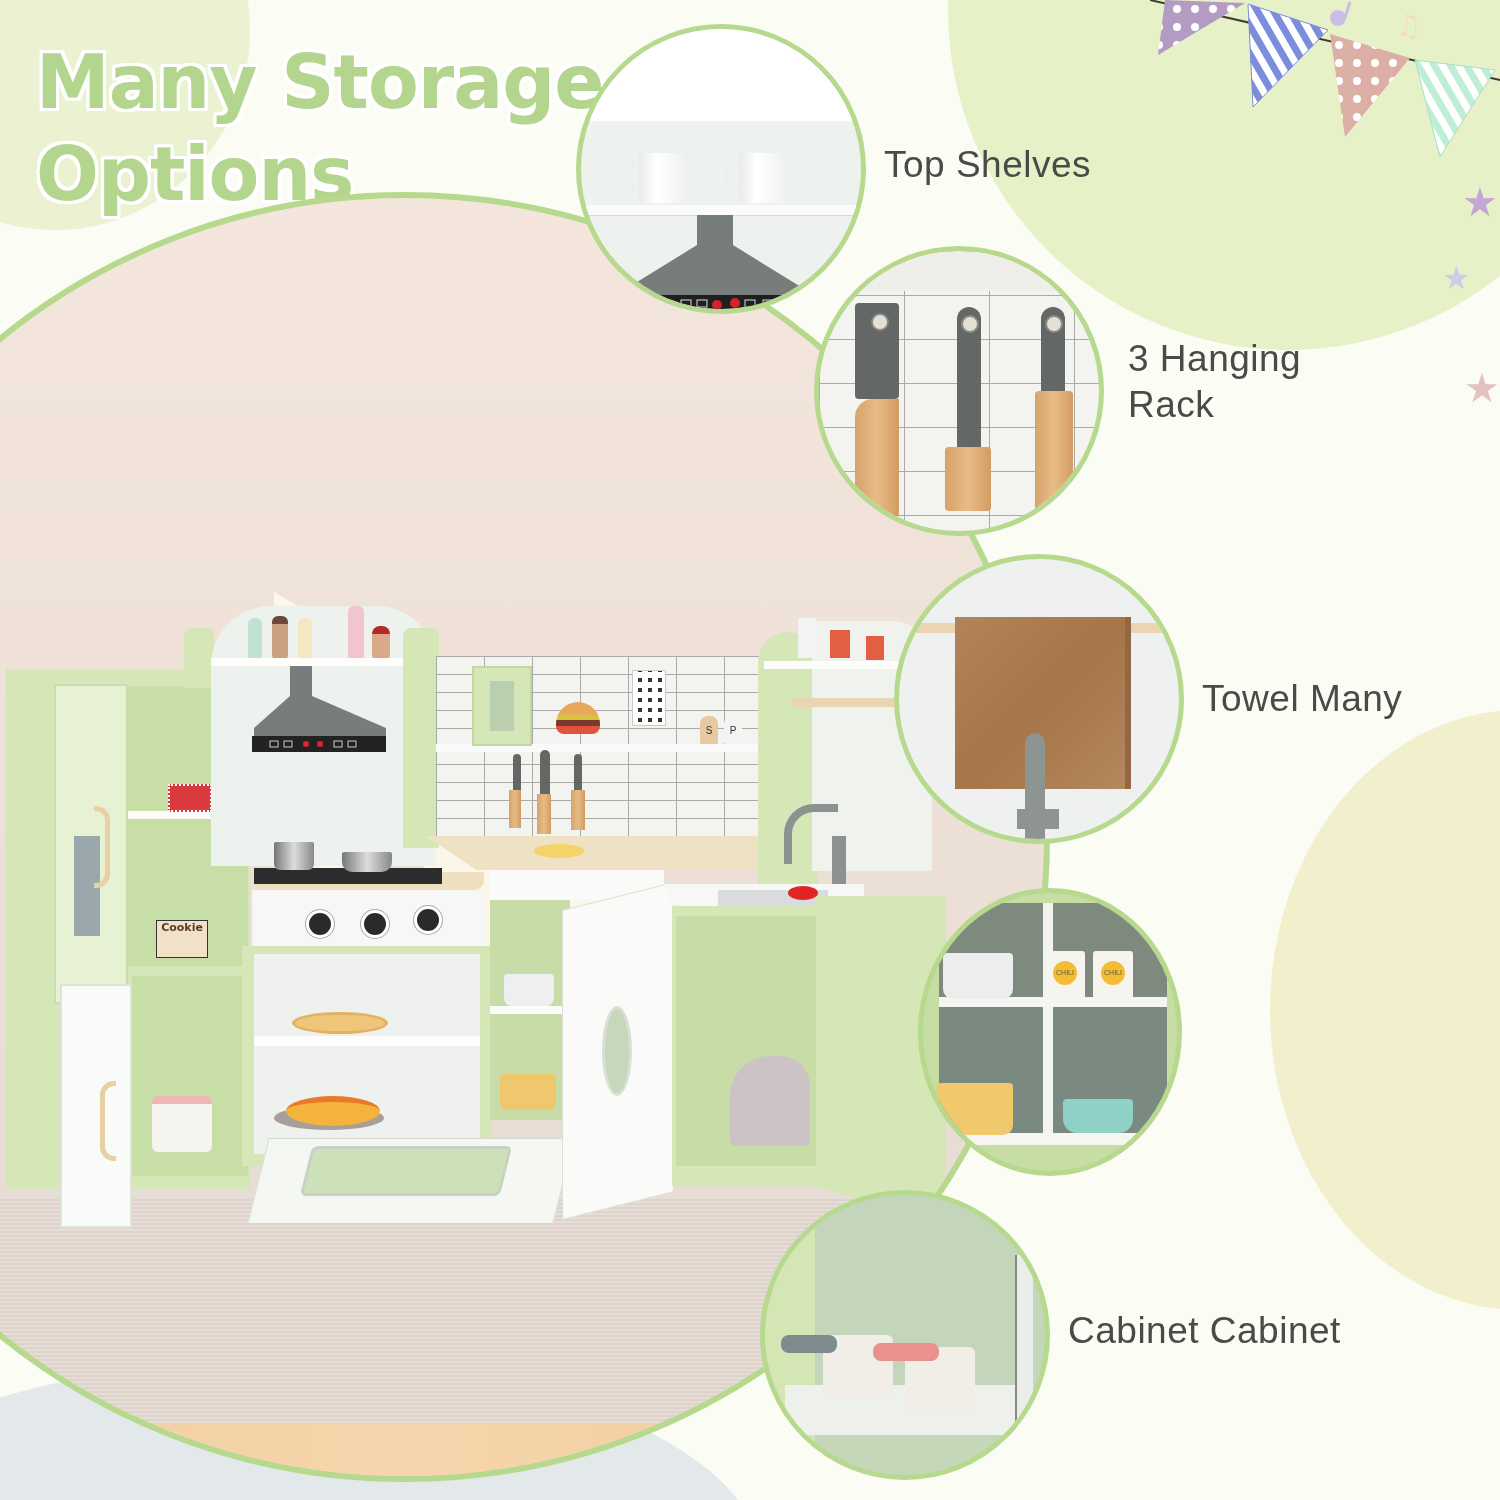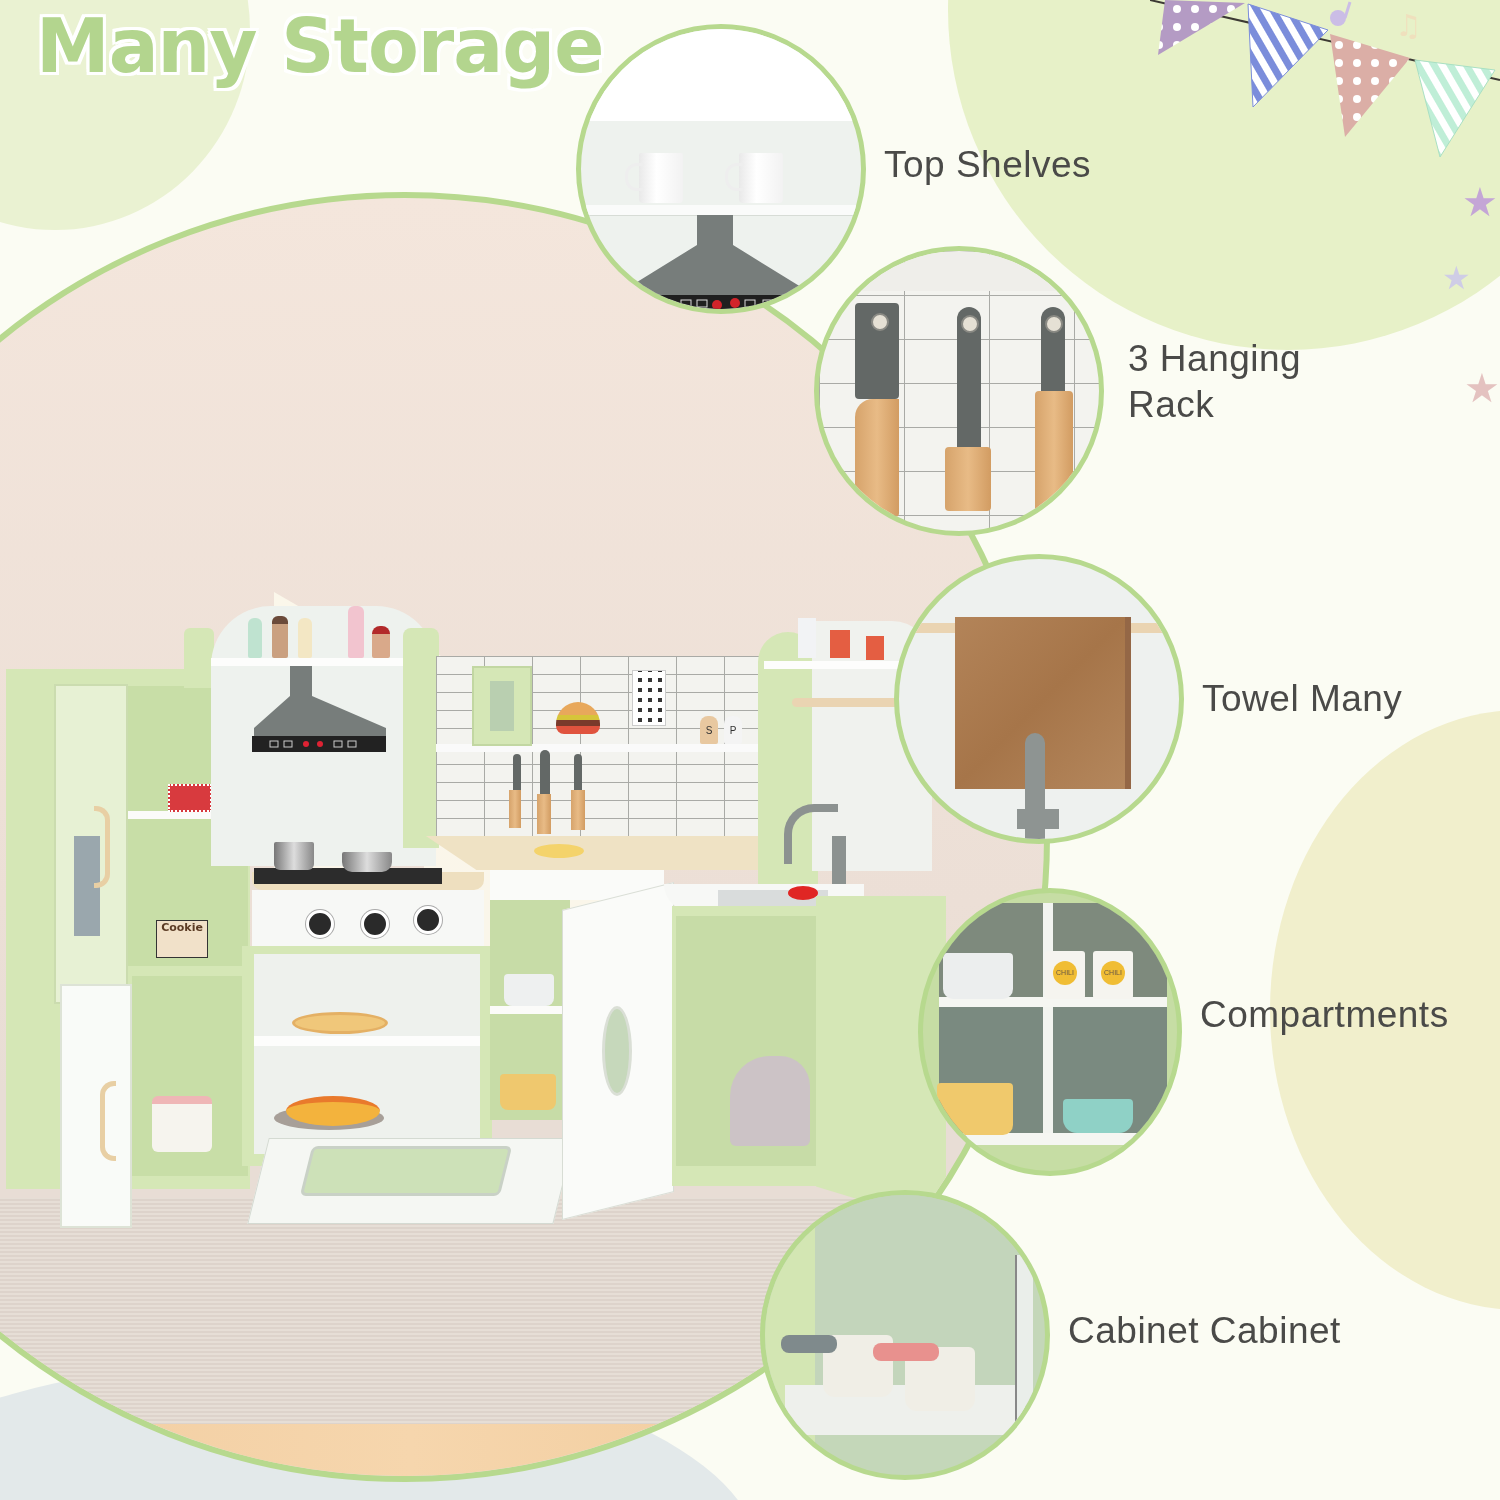--- a/index.html
+++ b/index.html
@@ -1,20 +1,20 @@
 <!DOCTYPE html>
 <html><head>
 <meta charset="utf-8">
 <style>
   html,body{margin:0;padding:0;}
   body{width:1500px;height:1500px;position:relative;overflow:hidden;background:#fbfcf3;font-family:"Liberation Sans",sans-serif;}
   .abs{position:absolute;}
   .blob{position:absolute;border-radius:50%;}
   
-  .headline{position:absolute;left:36px;top:0;font-family:"DejaVu Sans",sans-serif;font-weight:bold;color:#b3d58e;font-size:74px;line-height:92px;letter-spacing:-1px;
+  .headline{position:absolute;left:36px;top:36px;font-family:"DejaVu Sans",sans-serif;font-weight:bold;color:#b3d58e;font-size:74px;line-height:92px;letter-spacing:-1px;
     text-shadow:-3px -3px 0 #fff,3px -3px 0 #fff,-3px 3px 0 #fff,3px 3px 0 #fff,0 3px 0 #fff,3px 0 0 #fff,-3px 0 0 #fff,0 -3px 0 #fff;}
   .headline div{white-space:nowrap;}
   
   .main-scene{position:absolute;left:-240px;top:192px;width:1290px;height:1290px;border-radius:50%;overflow:hidden;border:6px solid #b7d98e;box-sizing:border-box;
     background:linear-gradient(180deg,#f4e6dc 0%,#ecdfd6 55%,#e8ddd5 70%);}
   .sunbeam{position:absolute;background:rgba(255,253,240,0.75);transform:skewY(30deg);}
   .rug{position:absolute;left:0;top:1000px;width:1290px;height:235px;background:repeating-linear-gradient(0deg,#ddd3cb 0 2px,#e6ded6 2px 4px);}
   .floor{position:absolute;left:0;top:1226px;width:1290px;height:80px;background:linear-gradient(90deg,#f0c99b,#f6d6ad 50%,#efc694);}
   
   .k-green{background:#d5e7b6;}
@@ -70,20 +70,21 @@
       <line x1="195" y1="18" x2="200" y2="2" stroke="#cbbde6" stroke-width="3"></line>
     <text x="245" y="36" font-size="30" fill="#efe0bd" font-family="DejaVu Sans, sans-serif">♫</text>
   </svg>
 </div>
 <div class="star" style="left:1462px;top:182px;color:#c4a6d6;">★</div>
 <div class="star" style="left:1442px;top:258px;color:#cfcde6;font-size:32px;">★</div>
 <div class="star" style="left:1464px;top:368px;color:#e4c2c0;">★</div>
 
 <div class="headline">
   <div>Many Storage</div>
+  <div>Options</div>
 </div>
 
 <div class="main-scene">
 
   <div class="sunbeam" style="left:508px;top:420px;width:90px;height:300px;"></div>
   <div class="sunbeam" style="left:658px;top:480px;width:110px;height:300px;"></div>
   <div class="sunbeam" style="left:790px;top:560px;width:70px;height:240px;"></div>
   <div class="rug"></div>
   <div class="floor"></div>
 
@@ -234,21 +235,20 @@
   <div class="abs" style="left:122px;top:58px;width:40px;height:48px;background:#f5f4ef;border-radius:3px;">
       <div style="margin:10px auto 0;width:24px;height:24px;border-radius:50%;background:#f0bd34;font-size:7px;line-height:24px;text-align:center;color:#654;">CHILI</div>
     </div>
   <div class="abs" style="left:170px;top:58px;width:40px;height:48px;background:#f5f4ef;border-radius:3px;">
       <div style="margin:10px auto 0;width:24px;height:24px;border-radius:50%;background:#f0bd34;font-size:7px;line-height:24px;text-align:center;color:#654;">CHILI</div>
     </div>
   <div class="abs" style="left:14px;top:190px;width:76px;height:52px;background:#f0c96c;border-radius:4px 4px 10px 10px;"></div>
   <div class="abs" style="left:140px;top:206px;width:70px;height:34px;background:#8fd1c6;border-radius:4px 4px 14px 14px;"></div>
 </div>
 <div class="label-text" style="left:1200px;top:992px;">
-  <div>Compartments</div>
 </div>
 
 <div class="callout" style="left:760px;top:1190px;width:290px;height:290px;background:#c4d7b9;">
   <div class="abs" style="left:0;top:0;width:50px;height:290px;background:#d3e6b3;"></div>
   <div class="abs" style="left:50px;top:0;width:210px;height:220px;background:#c3d5bb;"></div>
   <div class="abs" style="left:20px;top:190px;width:240px;height:50px;background:#eef0ec;"></div>
   <div class="abs" style="left:250px;top:60px;width:16px;height:170px;background:#eaeeea;border-left:2px solid #888;"></div>
   <div class="abs" style="left:58px;top:140px;width:70px;height:62px;background:#f0eee6;border-radius:6px 6px 12px 12px;"></div>
   <div class="abs" style="left:16px;top:140px;width:56px;height:18px;background:#7f8a8c;border-radius:8px;"></div>
   <div class="abs" style="left:140px;top:152px;width:70px;height:64px;background:#f0eee6;border-radius:6px 6px 12px 12px;"></div>

